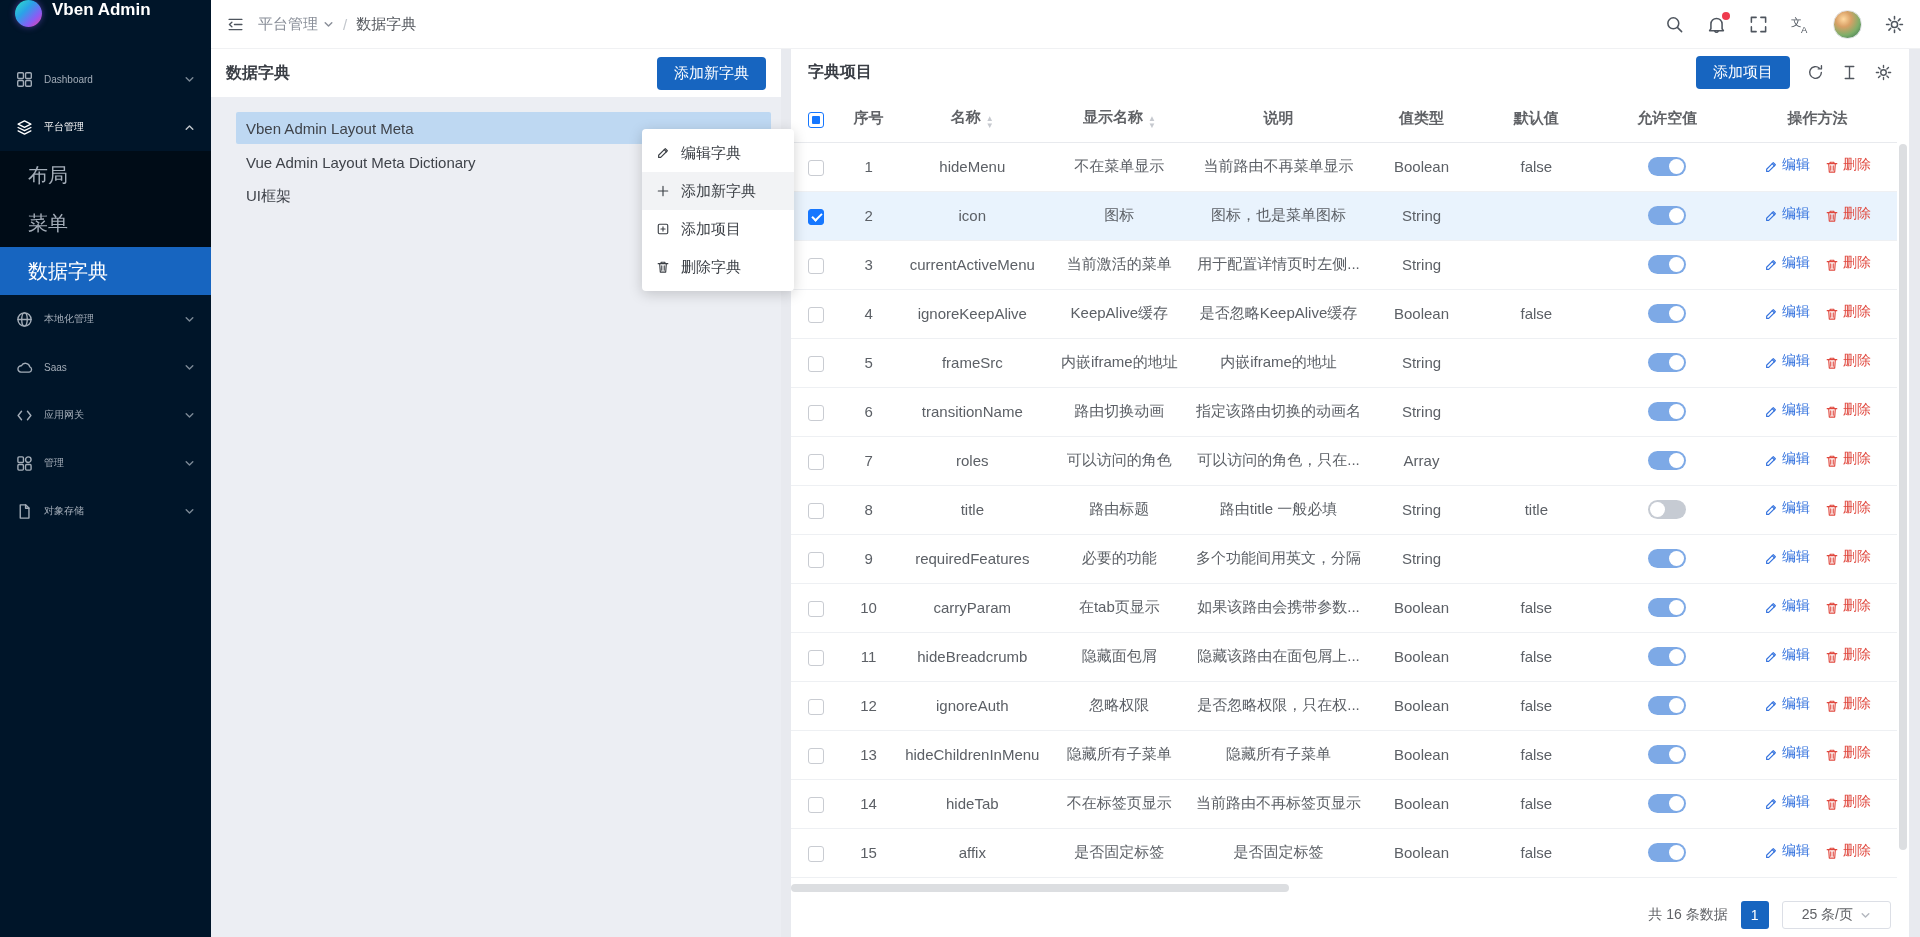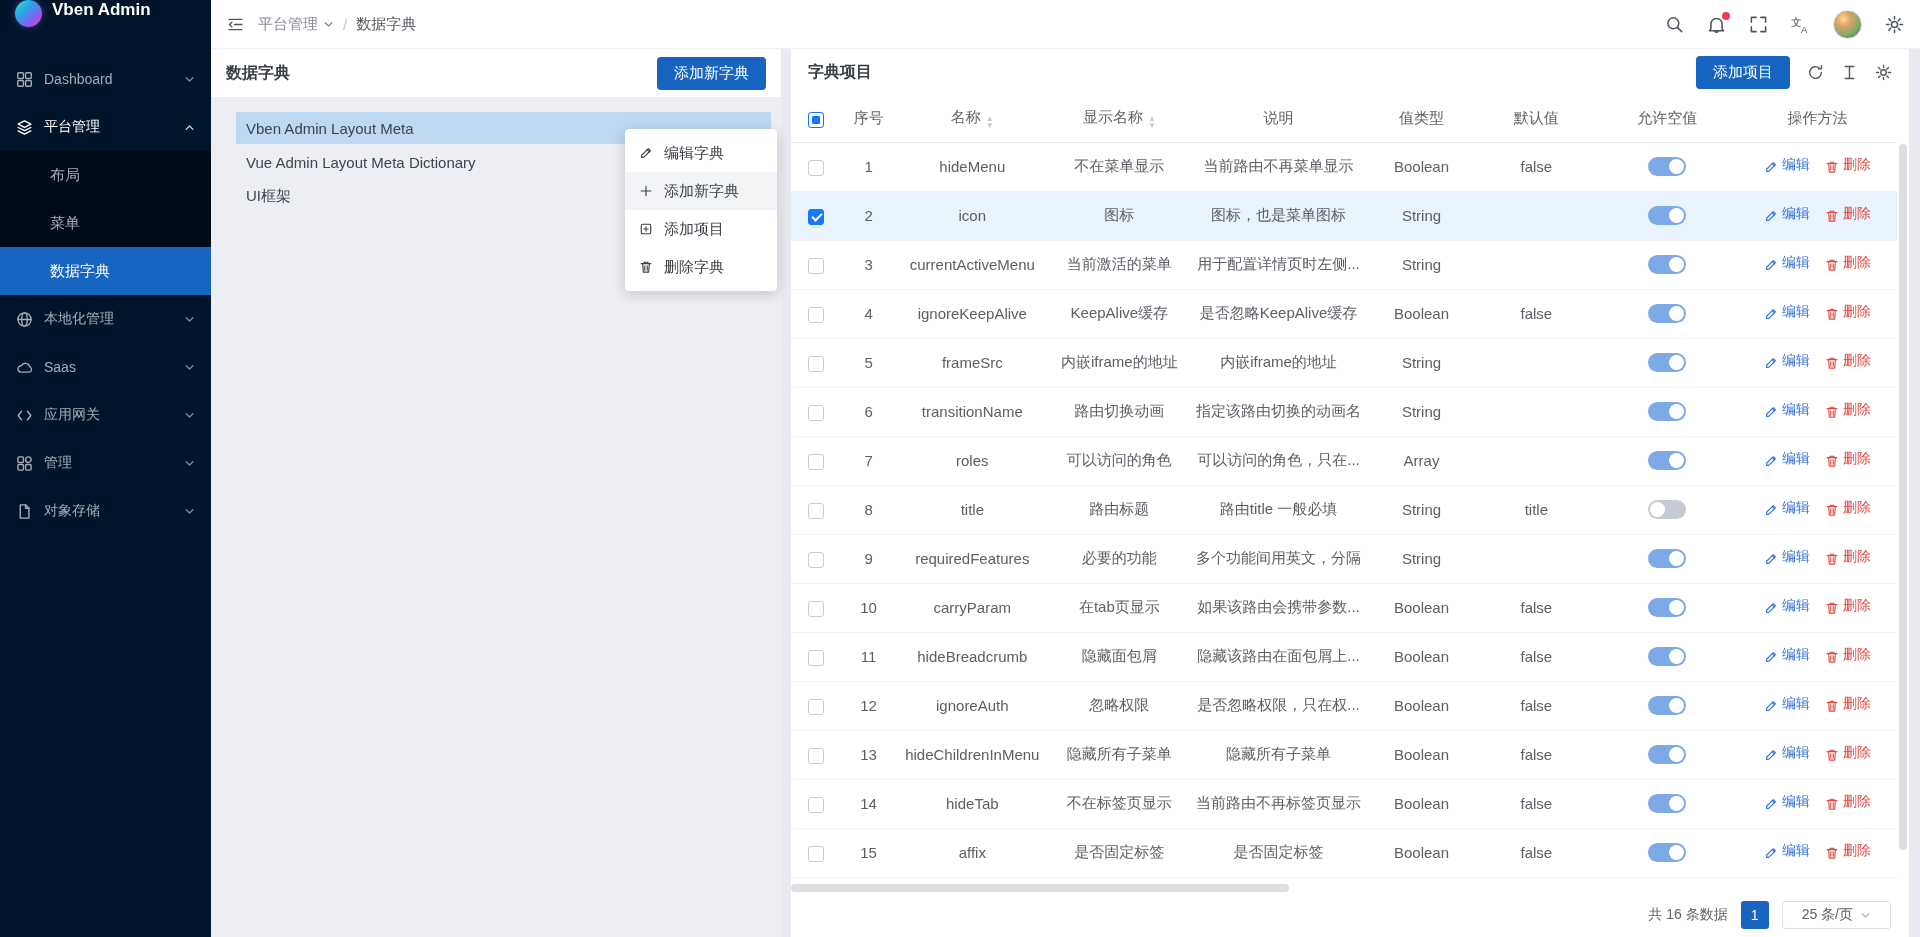--- a/index.html
+++ b/index.html
@@ -13,25 +13,25 @@
   .icon svg *{stroke:currentColor;fill:none;stroke-width:1.3;stroke-linecap:round;stroke-linejoin:round}
   .icon svg .f{fill:currentColor;stroke:none}
   .s10{width:11px;height:11px}.s14{width:14px;height:14px}.s16{width:17px;height:17px}.s18{width:19px;height:19px}
 
   
   .sidebar{width:211px;flex:none;background:#001529;color:#a3adb8;display:flex;flex-direction:column}
   .logo{height:49px;display:flex;align-items:flex-start;gap:10px;padding:0 15px}
   .logo-badge{width:27px;height:27px;border-radius:50%;background:linear-gradient(135deg,#2fe3c6 0%,#2aa2e8 38%,#8a5cf5 70%,#ef3f9d 100%);box-shadow:0 0 6px rgba(138,92,245,.5)}
   .logo-text{color:#fff;font-weight:bold;font-size:17px;white-space:nowrap}
   .snav{flex:1;overflow:hidden;padding-top:6px}
-  .snav-item{height:48px;display:flex;align-items:center;gap:11px;padding:0 16px;font-size:14px;cursor:pointer;white-space:nowrap}
+  .snav-item{height:48px;display:flex;align-items:center;gap:11px;padding:0 16px;font-size:10px;cursor:pointer;white-space:nowrap}
   .snav-item .chev{margin-left:auto;opacity:.75}
   .snav-item.open{color:#fff}
   .snav-sub{background:#000c17}
-  .snav-child{height:48px;display:flex;align-items:center;padding-left:50px;font-size:15px;cursor:pointer;color:#a3adb8}
+  .snav-child{height:48px;display:flex;align-items:center;padding-left:28px;font-size:20px;cursor:pointer;color:#a3adb8}
   .snav-child.active{background:#1765c0;color:#fff}
 
   
   .main{flex:1;display:flex;flex-direction:column;min-width:0}
   .topbar{height:49px;flex:none;background:#fff;border-bottom:1px solid #f0f1f3;display:flex;align-items:center;gap:14px;padding:0 16px}
   .fold{color:#4e555e;cursor:pointer}
   .breadcrumb{display:flex;align-items:center;gap:9px;font-size:15px;color:#8a8f99}
   .crumb{display:flex;align-items:center;gap:5px;cursor:pointer}
   .crumb-current{color:#55595f}
   .sep{color:#c2c6cc}
@@ -53,21 +53,21 @@
   .dict-item.selected{background:#bed8f2}
 
   
   .items-panel{flex:1;min-width:0;display:flex;flex-direction:column;background:#fff}
   .items-head{height:47px;flex:none;display:flex;align-items:center;padding:0 17px}
   .items-tools{margin-left:auto;display:flex;align-items:center;gap:17px;color:#51565e}
   .tool{cursor:pointer;display:inline-flex}
 
   .table-wrap{flex:1;min-height:0;position:relative;overflow:hidden}
   table{width:calc(100% - 12px);border-collapse:collapse;table-layout:fixed;font-size:15px;color:#5c6066}
-  thead th{height:46px;font-weight:400;color:#606266;border-bottom:1px solid #e8eaee;text-align:center;white-space:nowrap;background:#fff}
+  thead th{height:46px;font-weight:700;color:#606266;border-bottom:1px solid #e8eaee;text-align:center;white-space:nowrap;background:#fff}
   tbody td{height:49px;text-align:center;border-bottom:1px solid #eef0f3;white-space:nowrap;overflow:hidden;text-overflow:ellipsis;padding:0 4px}
   tr.selected td{background:#e9f3fd}
   .sort{display:inline-flex;flex-direction:column;font-size:8px;line-height:7px;color:#c6c9cf;margin-left:5px;vertical-align:1px;cursor:pointer}
 
   .cb{display:inline-block;width:16px;height:16px;border:1px solid #c9ccd2;border-radius:3px;background:#fff;position:relative;cursor:pointer;vertical-align:middle}
   .cb.checked{background:#1677ff;border-color:#1677ff}
   .cb.checked::after{content:'';position:absolute;left:4.5px;top:1.5px;width:4px;height:8px;border:solid #fff;border-width:0 2px 2px 0;transform:rotate(45deg)}
   .cb.indeterminate{border-color:#1677ff}
   .cb.indeterminate::after{content:'';position:absolute;inset:3px;background:#1677ff;border-radius:1px}
 
@@ -84,21 +84,21 @@
   .vthumb{position:absolute;top:0;width:8px;height:96%;border-radius:4px;background:#dcdee1;cursor:pointer}
   .hscroll{height:10px;flex:none;position:relative;margin-right:12px}
   .hthumb{position:absolute;left:0;top:1px;height:8px;width:45%;border-radius:4px;background:#dcdee1;cursor:pointer}
 
   .pager{height:44px;flex:none;display:flex;align-items:center;justify-content:flex-end;gap:13px;padding-right:18px;color:#606266;font-size:14px;background:#fff}
   .page-num{width:28px;height:28px;border-radius:3px;background:#1765c0;color:#fff;display:flex;align-items:center;justify-content:center;cursor:pointer}
   .page-size{height:28px;border:1px solid #dcdfe6;border-radius:3px;background:#fff;display:flex;align-items:center;gap:7px;padding:0 19px;color:#606266;cursor:pointer}
   .page-size .icon{color:#b4b8bf}
 
   
-  .ctx{position:absolute;left:625px;top:129px;width:152px;background:#fff;border-radius:4px;box-shadow:0 3px 14px rgba(0,0,0,.18);padding:5px 0;z-index:50}
+  .ctx{position:absolute;left:642px;top:129px;width:152px;background:#fff;border-radius:4px;box-shadow:0 3px 14px rgba(0,0,0,.18);padding:5px 0;z-index:50}
   .ctx-item{height:38px;display:flex;align-items:center;gap:11px;padding:0 14px;font-size:15px;color:#3c4046;cursor:pointer;white-space:nowrap}
   .ctx-item.hover{background:#f2f3f5}
 </style>
 </head>
 <body>
 
 <div class="app">
 
   <aside class="sidebar">
     <div class="logo">

